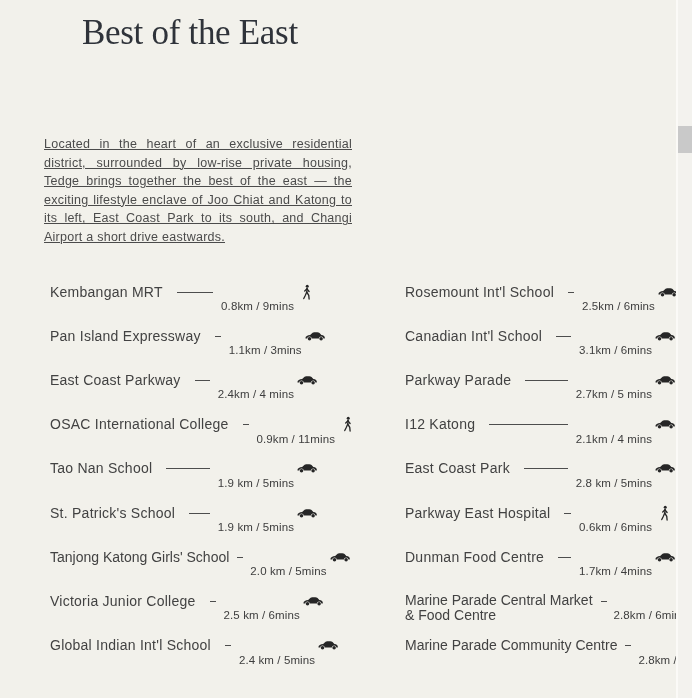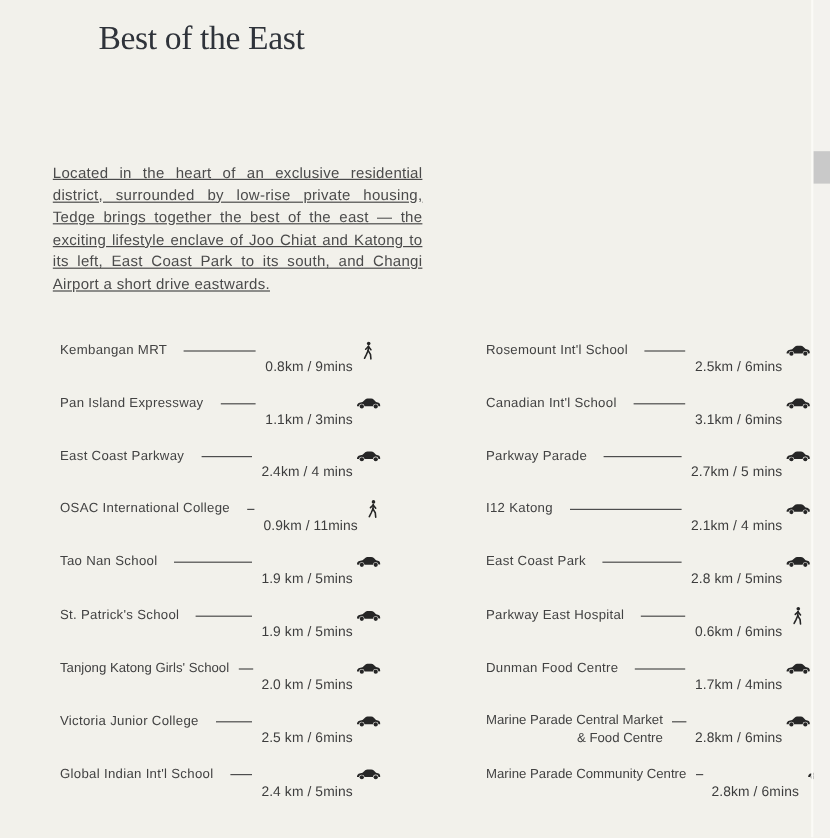--- a/index.html
+++ b/index.html
@@ -8,40 +8,40 @@
     background:#f2f1eb;
     font-family:"Liberation Sans","DejaVu Sans",sans-serif;
     position:relative;overflow:hidden;
   }
   .page{position:absolute;inset:0;}
 
   
   .section-title{
     position:absolute;left:82px;top:13px;margin:0;
     font-family:"Liberation Serif","DejaVu Serif",serif;
-    font-weight:400;font-size:28px;letter-spacing:-0.3px;
+    font-weight:400;font-size:35px;letter-spacing:-0.3px;
     color:#2f333a;line-height:40px;
   }
 
   
   .intro{
     position:absolute;left:44px;top:135px;width:308px;margin:0;
     font-size:12.5px;line-height:18.6px;letter-spacing:0.25px;
     color:#4b4b4b;text-align:justify;text-decoration:underline;
   }
 
   
   .col{position:absolute;top:270px;}
   .col-left{left:50px;width:270px;}
-  .col-right{left:405px;width:273px;text-align:right;}
+  .col-right{left:405px;width:273px;}
 
   .row{display:flex;align-items:center;height:44.2px;}
   .row-label{
     flex:0 0 auto;white-space:pre;
-    font-size:11px;letter-spacing:0.25px;color:#424242;line-height:15px;
+    font-size:14px;letter-spacing:0.25px;color:#424242;line-height:15px;
   }
   .row.tight .row-label{letter-spacing:0;}
   .row.wrap .row-label{transform:translateY(7px);}
   .row-line{
     flex:1 1 auto;min-width:6px;height:0;
     border-top:1px solid #4d4d4d;margin:0 8px 0 14px;
   }
   .row.tight .row-line{margin:0 7px 0 8px;}
   .row-value{
     flex:0 0 66px;white-space:nowrap;

